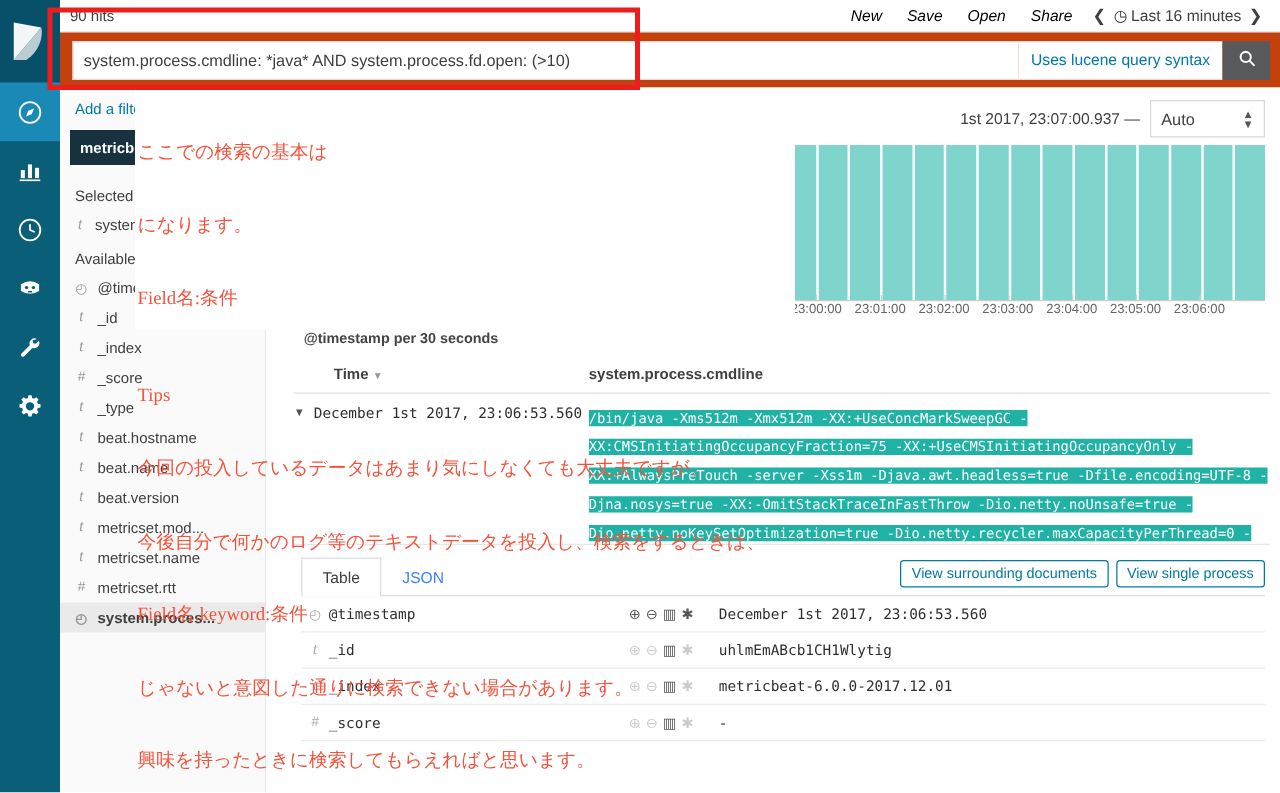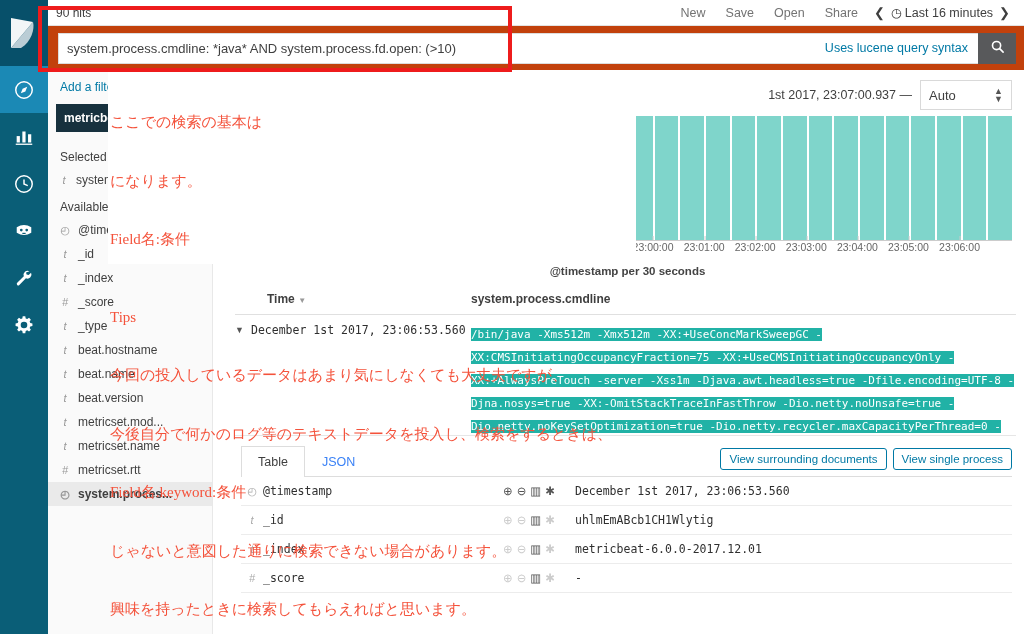--- a/index.html
+++ b/index.html
@@ -29,21 +29,21 @@
 
   
   #topbar {
     position:absolute; left:48px; top:0; width:976px; height:26px;
     background:#fff; display:flex; align-items:center;
     border-bottom:1px solid #e3e3e3;
   }
   #hits { font-size:12px; color:#3f3f3f; padding-left:8px; font-weight:400; }
   #topnav { margin-left:auto; display:flex; align-items:center; padding-right:8px; gap:0; }
   #topnav .nav-link {
-    font-size:12.5px; color:#737373; padding:0 10px; cursor:pointer; text-decoration:none;
+    font-size:12.5px; color:#000000; padding:0 10px; cursor:pointer; text-decoration:none;font-style:italic;
   }
   #topnav .chev { font-size:13px; color:#3f3f3f; padding:0 6px; cursor:pointer; }
   #topnav .timelabel { font-size:12.5px; color:#3f3f3f; cursor:pointer; white-space:nowrap; }
   #topnav .clock { margin-right:3px; }
 
   
   #querybar {
     position:absolute; left:48px; top:26px; width:976px; height:44px;
     background:#c2410c; display:flex; align-items:center; padding:6px 8px 6px 10px;
   }
@@ -117,21 +117,21 @@
   #ylabel0 { position:absolute; left:14px; bottom:38px; font-size:11px; color:#666; }
   #axisline { position:relative; height:1px; background:#ccc; margin-left:0; }
   #ticks { position:relative; height:22px; }
   #ticks .tick {
     position:absolute; top:0; transform:translateX(-50%);
     font-size:10.5px; color:#666; white-space:nowrap;
   }
   #ticks .tick:before {
     content:""; position:absolute; left:50%; top:-5px; width:1px; height:4px; background:#ccc;
   }
-  #chartcaption { text-align:center; font-size:11.5px; color:#444; font-weight:bold; padding-top:2px; }
+  #chartcaption { font-size:11.5px; color:#444; font-weight:bold; padding-top:2px; }
 
   
   #docTable { padding:0 8px 0 22px; }
   #docTable .thead {
     display:flex; border-bottom:1px solid #e0e0e0; padding:6px 0 8px 0;
     font-size:12px; font-weight:bold; color:#3f3f3f;
   }
   #docTable .th-time { width:236px; padding-left:32px; }
   #docTable .trow { display:flex; padding:8px 0 0 0; border-bottom:1px solid #e6e6e6; }
   #docTable .caret { width:16px; color:#555; font-size:9px; padding-top:2px; }

